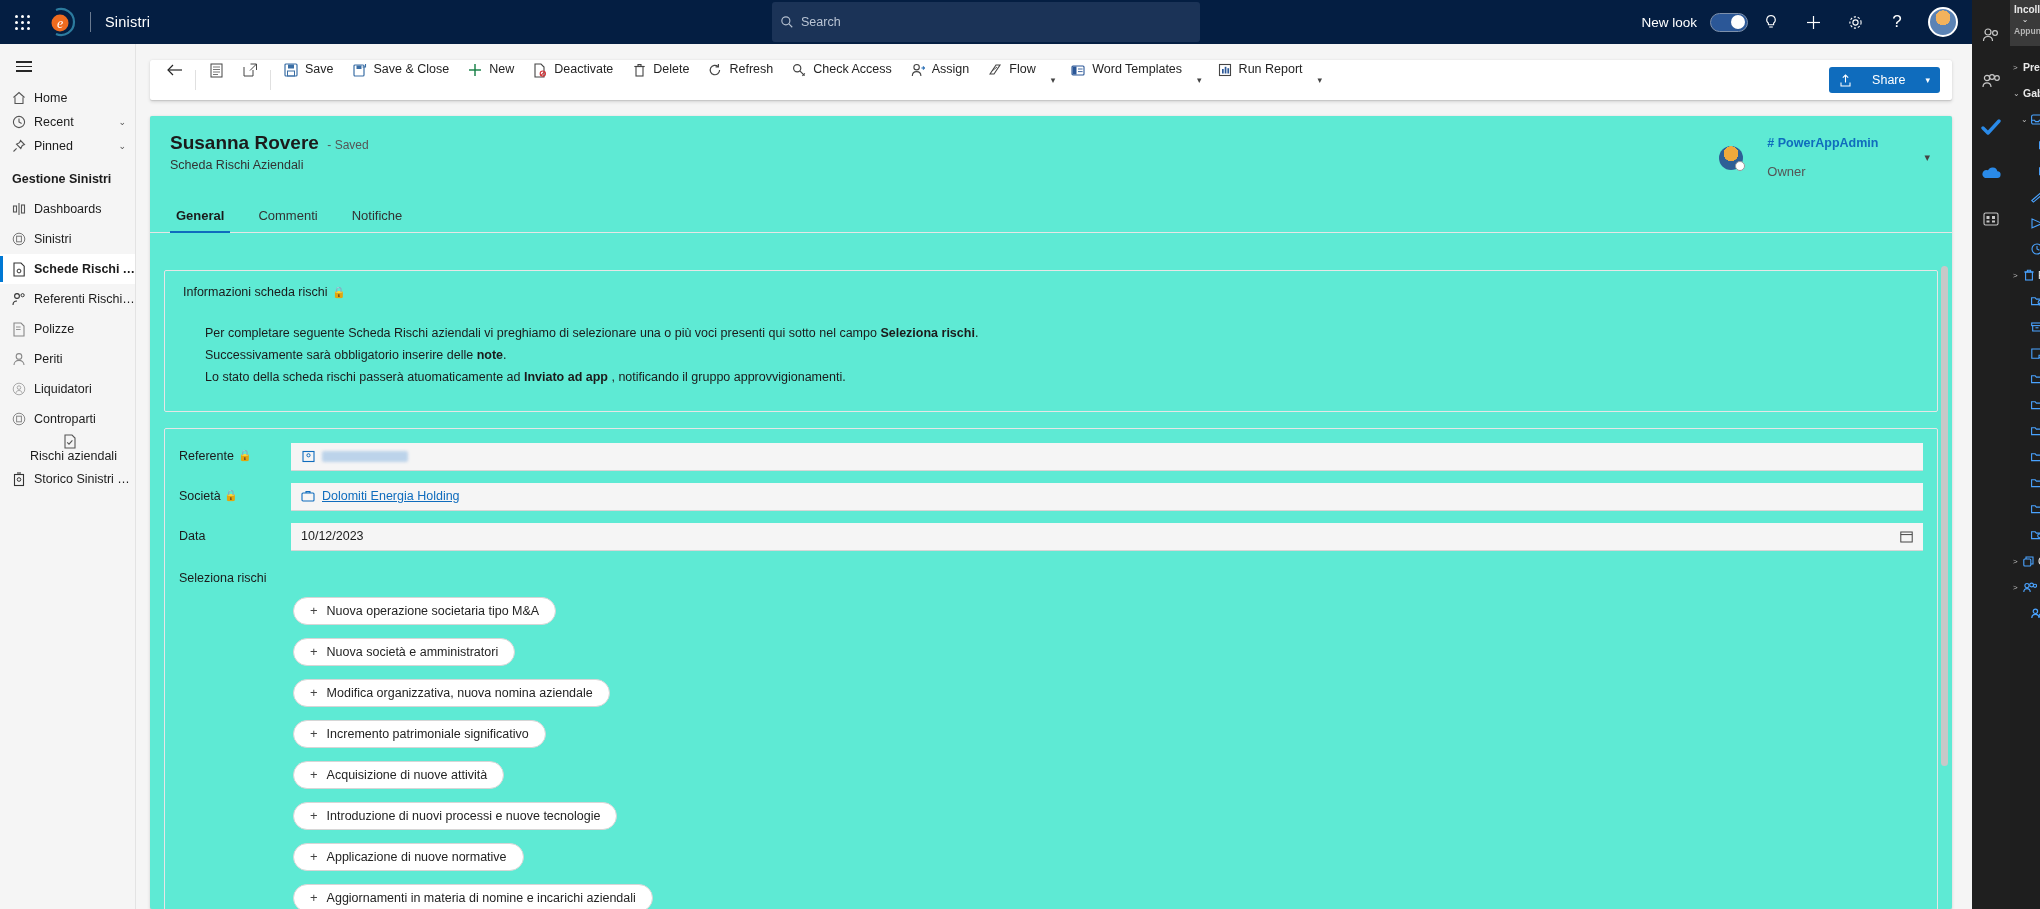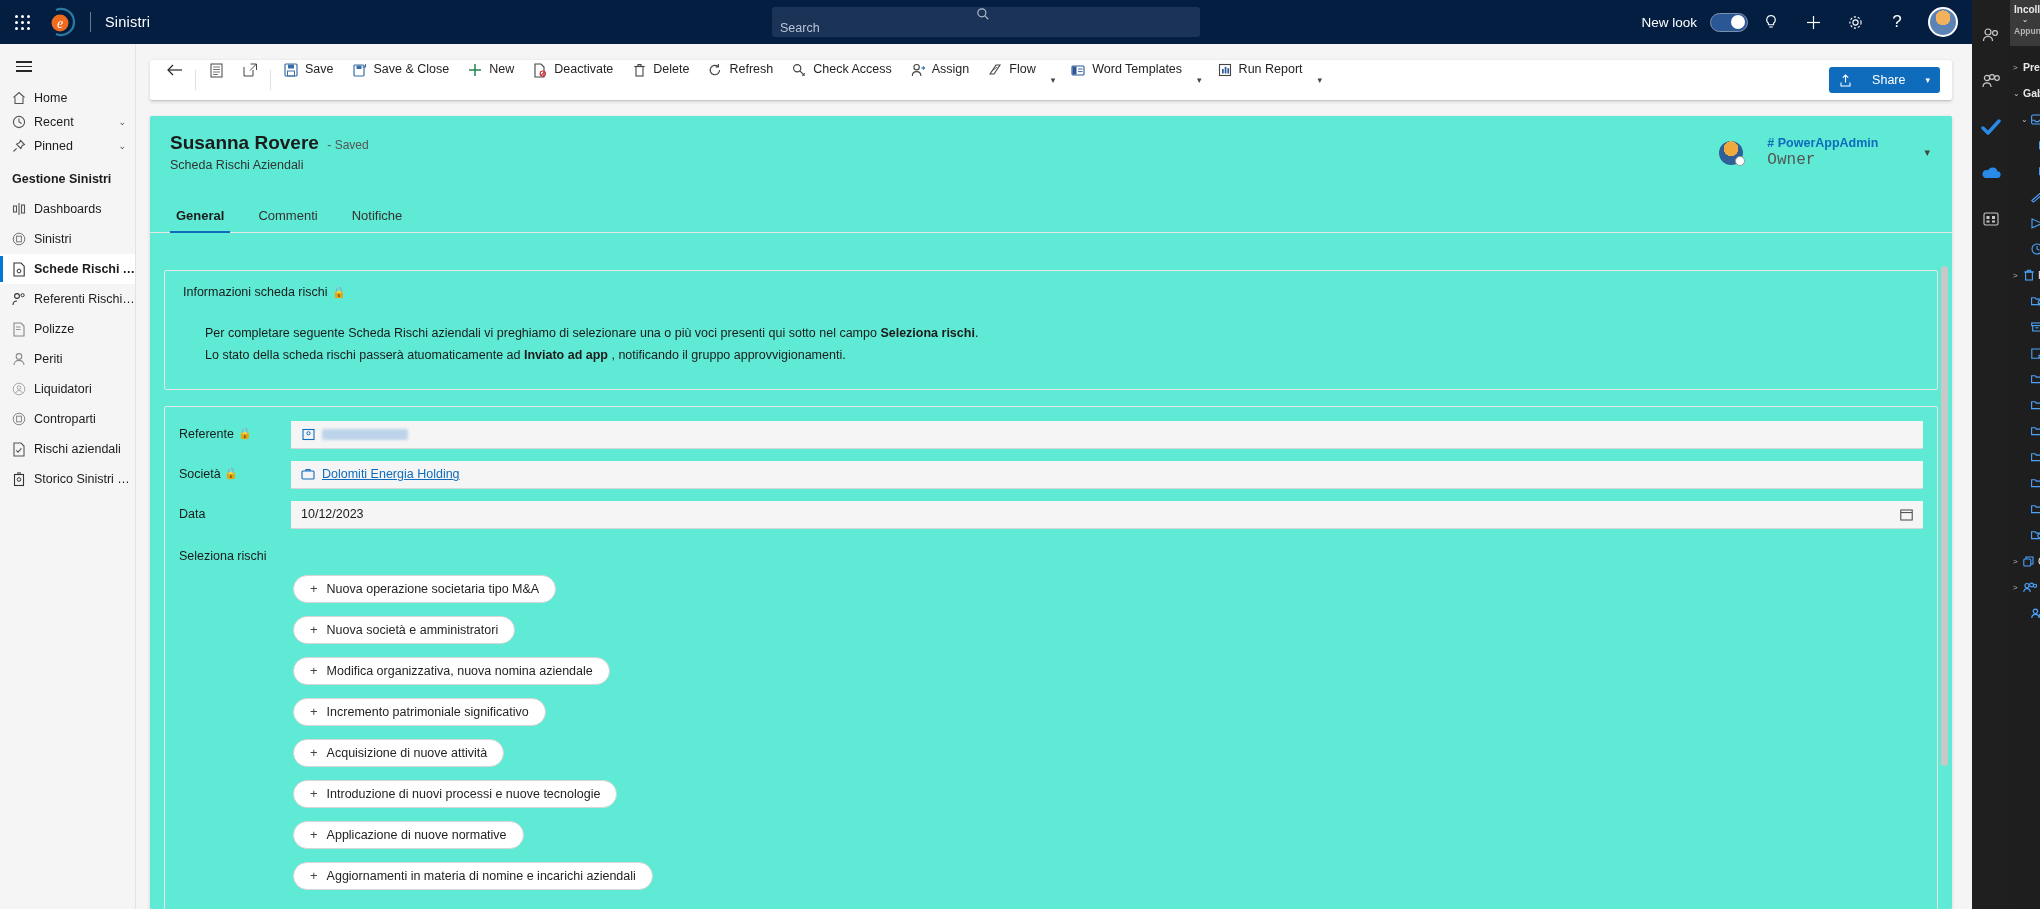--- a/index.html
+++ b/index.html
@@ -19,22 +19,22 @@
   }
   .waffle { width: 44px; height: 44px; display: flex; align-items: center; justify-content: center; cursor: pointer; }
   .waffle-grid { display: grid; grid-template-columns: repeat(3, 3px); grid-template-rows: repeat(3, 3px); gap: 3px; }
   .waffle-grid i { width: 3px; height: 3px; background: #fff; border-radius: 50%; display: block; }
   .brand-logo { width: 42px; height: 44px; position: relative; }
   .brand-sep { width: 1px; height: 20px; background: #6a7a90; margin: 0 14px 0 4px; }
   .app-name { font-size: 14.5px; font-weight: 400; letter-spacing: .2px; }
 
   #search-wrap {
     position: absolute; left: 50%; transform: translateX(-50%);
-    width: 428px; height: 30px; background: #1b3357;
-    border-radius: 3px; display: flex; align-items: center; padding: 0 8px; flex-direction: column;
+    width: 428px; height: 40px; background: #1b3357;
+    border-radius: 3px; display: flex; align-items: center; padding: 0 8px;
   }
   #search-wrap .mag { width: 14px; height: 14px; margin-right: 7px; opacity: .85; flex: none; }
   #search-input {
     background: transparent; border: none; outline: none;
     color: #cfd8e4; font-size: 12.5px; font-family: inherit; width: 100%;
   }
   #search-input::placeholder { color: #b9c4d4; }
 
   #topbar-right {
     position: absolute; right: 0; top: 0; height: 44px;
@@ -137,21 +137,21 @@
   .owner-avatar {
     width: 24px; height: 24px; border-radius: 50%;
     background: radial-gradient(circle at 50% 32%, #f0a93c 0 36%, #2e5f96 37% 100%);
     position: relative; flex: none;
   }
   .owner-avatar::after {
     content: ""; position: absolute; right: -2px; bottom: -1px; width: 8px; height: 8px;
     border-radius: 50%; background: #fff; border: 1px solid #999;
   }
   .owner-name { font-size: 12.5px; color: #0f6cbd; font-weight: 600; }
-  .owner-role { font-size: 16px; color: #555; margin-top: 1px; font-family: Liberation Mono, monospace; }
+  .owner-role { font-size: 13px; color: #555; margin-top: 14px; }
   .owner-chev { font-size: 11px; color: #444; margin-left: 22px; cursor: pointer; }
 
   
   #rec-tabs { display: flex; padding: 0 20px; border-bottom: 1px solid #e6e6e6; }
   .rtab {
     font-size: 13px; color: #333; padding: 6px 6px 9px 6px; margin-right: 22px;
     cursor: pointer; position: relative;
   }
   .rtab.active { color: #1b1b1b; font-weight: 600; }
   .rtab.active::after {
@@ -419,21 +419,21 @@
       </div>
       <div class="navitem" style="height: 30px;">
         <span class="ni-icon">
           <svg width="14" height="14" viewBox="0 0 14 14">
             <circle cx="7" cy="7" r="5.8" fill="none" stroke="#888" stroke-width="1"></circle>
             <rect x="4.6" y="4.2" width="4.8" height="5.6" fill="none" stroke="#888" stroke-width="1"></rect>
           </svg>
         </span>
         <span class="ni-label">Controparti</span>
       </div>
-      <div class="navitem" style="height: 30px;">
+      <div class="navitem" style="height: 30px; flex-direction: column;">
         <span class="ni-icon">
           <svg width="14" height="15" viewBox="0 0 14 15">
             <path d="M2 1h7l3 3v10H2z" fill="none" stroke="#555" stroke-width="1.1"></path>
             <polyline points="4.2,8.4 6,10.2 9.4,6.4" fill="none" stroke="#555" stroke-width="1.1"></polyline>
           </svg>
         </span>
         <span class="ni-label">Rischi aziendali</span>
       </div>
       <div class="navitem" style="height: 30px;">
         <span class="ni-icon">
@@ -633,20 +633,23 @@
     <div id="rec-body">
 
       <div class="section-card">
         <div class="section-head">
           <span>Informazioni scheda rischi</span>
           <span class="lock-ico">🔒</span>
         </div>
         <div class="info-body">
           <div>
             <span>Per completare seguente Scheda Rischi aziendali vi preghiamo di selezionare una o più voci presenti qui sotto nel campo </span><b>Seleziona rischi</b><span>.</span>
+          </div>
+          <div>
+            <span>Successivamente sarà obbligatorio inserire delle </span><b>note</b><span>.</span>
           </div>
           <div>
             <span>Lo stato della scheda rischi passerà atuomaticamente ad </span><b>Inviato ad app</b><span> , notificando il gruppo approvvigionamenti.</span>
           </div>
         </div>
       </div>
 
       <div class="fields-card">
         <div id="field-rows">
             <div class="field-row">

